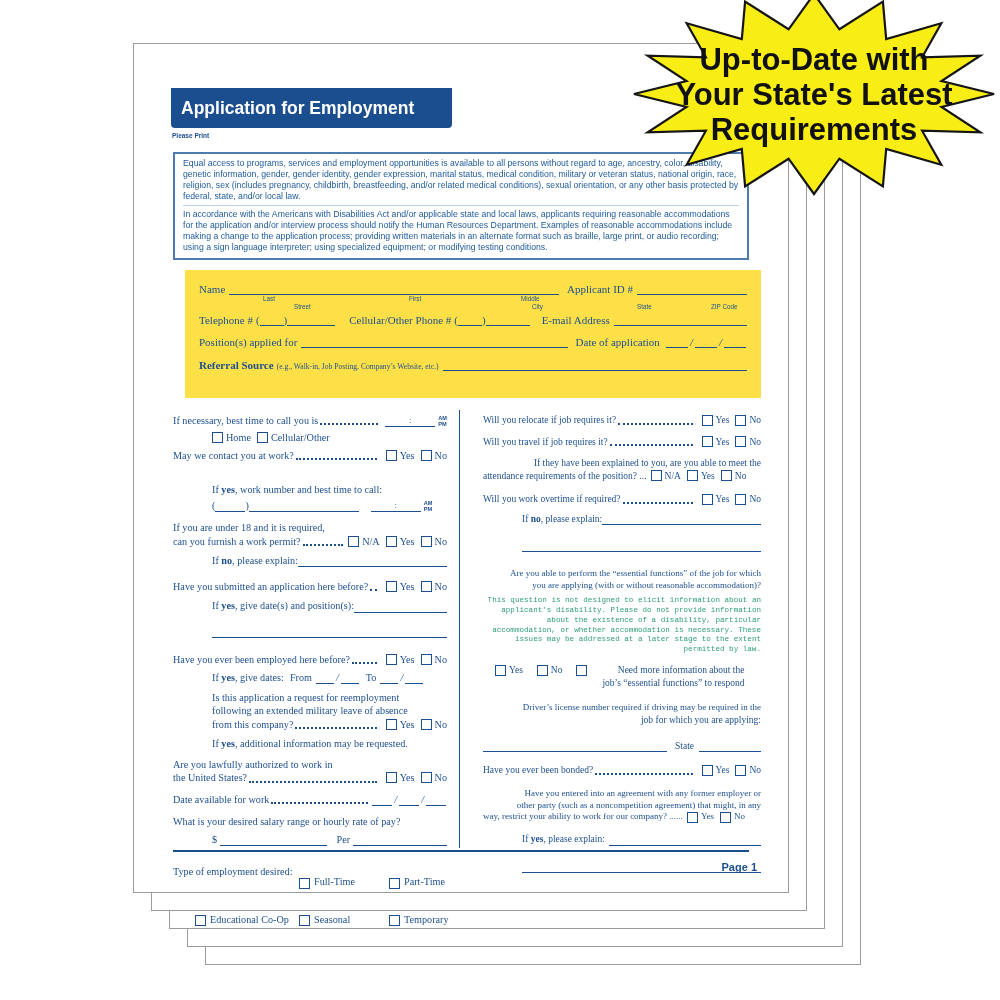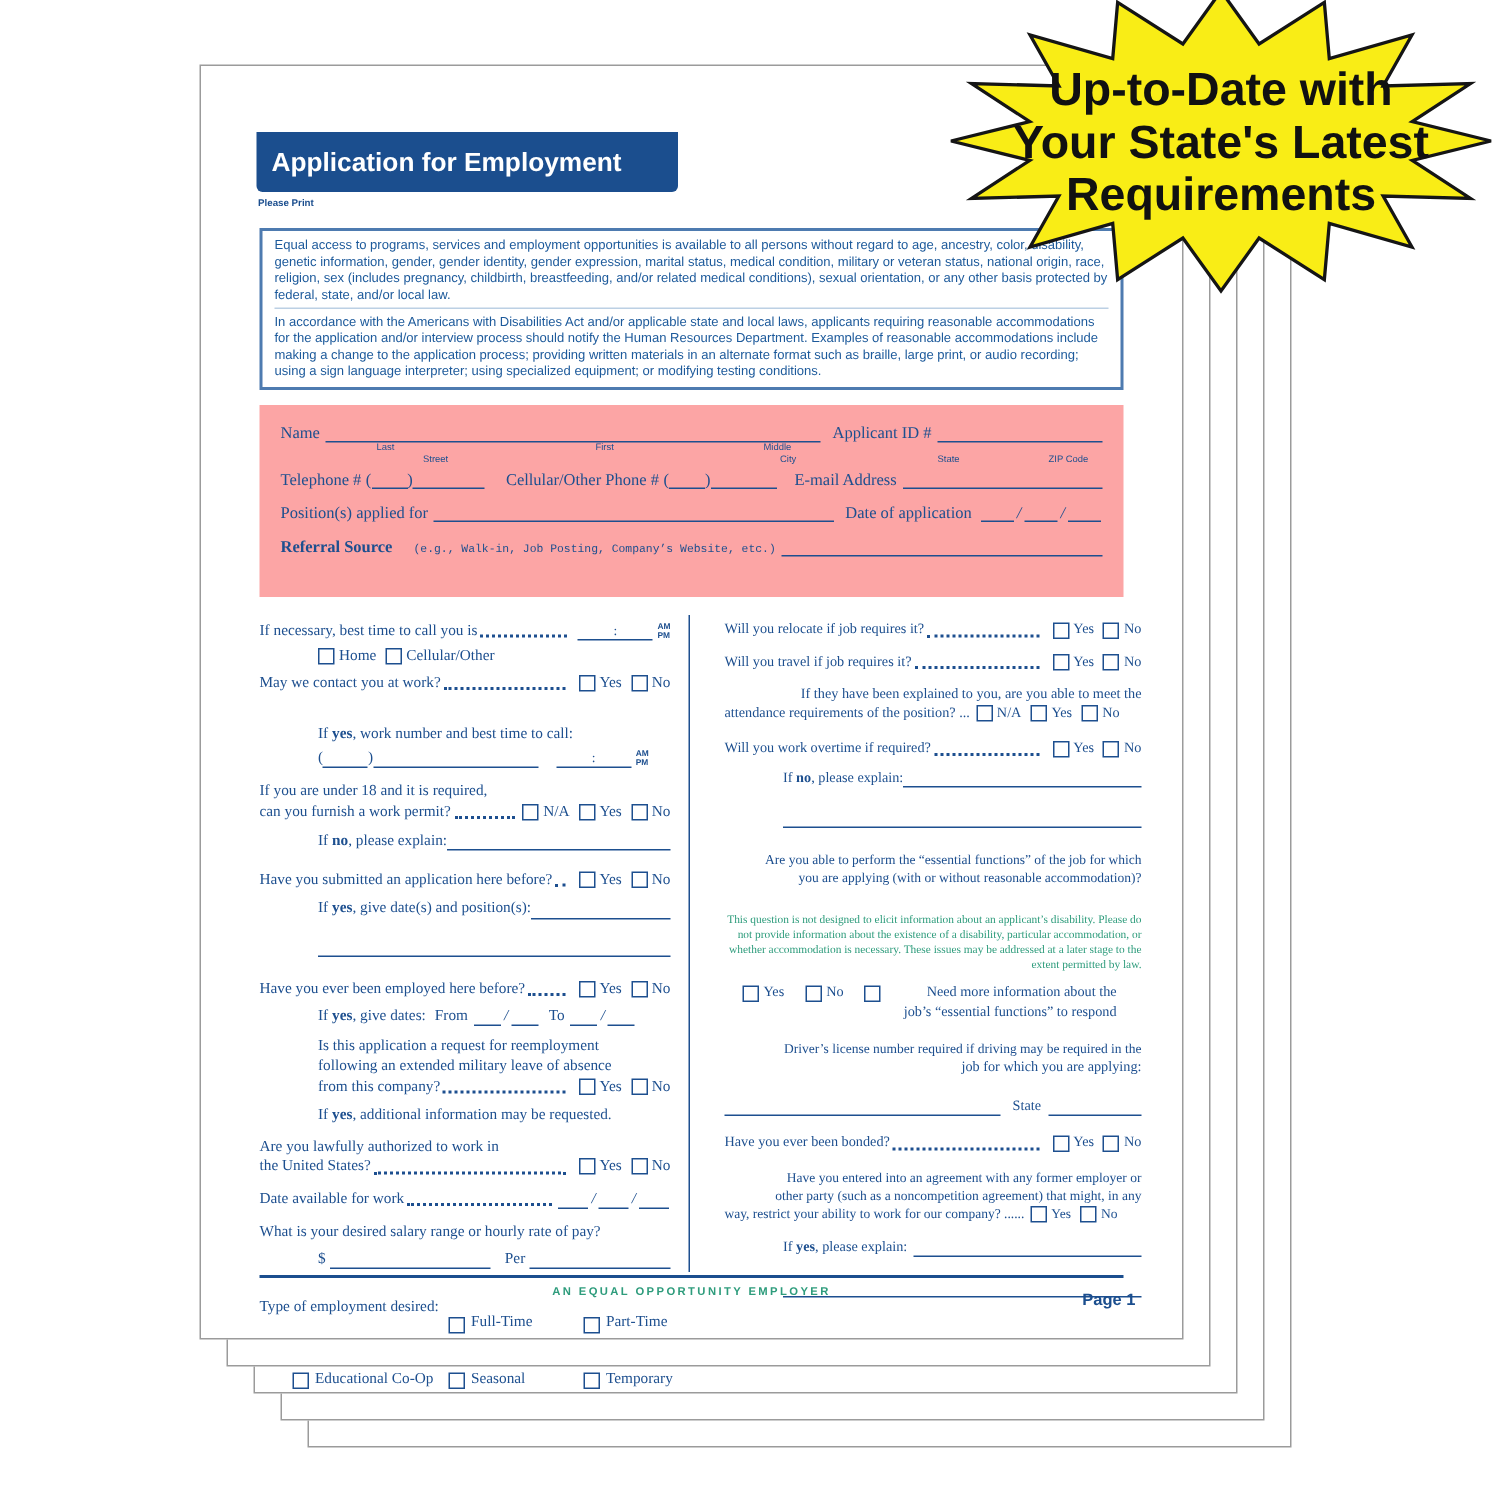--- a/index.html
+++ b/index.html
@@ -11,49 +11,49 @@
   #s2{left:151px;top:61px;z-index:4}
   #s1{left:133px;top:43px;z-index:5}
   
   .hdr-light{position:absolute;left:37px;top:29px;width:281px;height:15px;background:#7f9cc5;border-radius:5px 5px 0 0;color:#fff;font-weight:bold;font-size:9px;line-height:15px;padding-left:9px;box-sizing:border-box;}
   .hdr-dark{position:absolute;left:37px;top:44px;width:281px;height:40px;background:#1b4e8e;border-radius:0 0 4px 4px;color:#fff;font-weight:bold;font-size:17.5px;line-height:40px;padding-left:10px;box-sizing:border-box;}
   .please{position:absolute;left:38px;top:88px;font-size:6.5px;font-weight:bold;color:#1b4e8e;}
   
   .notice{position:absolute;left:39px;top:108px;width:576px;box-sizing:border-box;border:2px solid #4e7bb0;padding:4px 8px 5px;font-size:8.7px;line-height:1.26;color:#1d5a9b;}
   .notice .p2{border-top:1px solid #bcd0e4;margin-top:3px;padding-top:3px;}
   
-  .appbox{position:absolute;left:39px;top:226px;width:576px;height:128px;background:#fca5a5;box-sizing:border-box;padding:13px 14px 8px;font-family:"Liberation Serif",serif;font-size:11px;color:#1d4f8f;}
+  .appbox{position:absolute;left:51px;top:226px;width:576px;height:128px;background:#fde047;box-sizing:border-box;padding:13px 14px 8px;font-family:"Liberation Serif",serif;font-size:11px;color:#1d4f8f;}
   .frow{display:flex;align-items:flex-end;}
   .blank{display:inline-block;border-bottom:1px solid #1d4f8f;height:11px;box-sizing:border-box;}
   .fillb{flex:1 1 auto;margin-left:4px;}
   .subrow{position:relative;height:8px;font-family:"Liberation Sans",sans-serif;font-size:6.3px;color:#1d4f8f;}
   .subrow span{position:absolute;top:0;}
   .lblgap{margin-left:8px;white-space:nowrap;}
-  .hint{font-family:Liberation Mono, monospace;font-size:7.6px;margin-left:14px;white-space:nowrap;}
+  .hint{font-family:Liberation Serif, serif;font-size:7.6px;margin-left:3px;white-space:nowrap;}
   
   .cols{position:absolute;left:39px;top:362px;width:576px;height:444px;color:#1d4f8f;font-family:"Liberation Serif",serif;}
   .vdiv{position:absolute;left:286px;top:4px;height:438px;border-left:1.5px solid #1d4f8f;}
   .lcol{position:absolute;left:0;top:0;width:274px;font-size:10.2px;line-height:1.3;}
   .rcol{position:absolute;left:310px;top:0;width:278px;font-size:9.5px;line-height:1.32;text-align:right;}
   .qrow{display:flex;align-items:flex-end;}
   .leader{flex:1 1 auto;border-bottom:2px dotted #1d4f8f;margin:0 3px 2px 2px;min-width:6px;}
   .opts{display:flex;align-items:center;white-space:nowrap;}
   .cb{width:9px;height:9px;border:1.2px solid #1d4f8f;display:inline-block;background:#fff;margin:0 3px 0 6px;flex:0 0 auto;}
   .ol{white-space:nowrap;}
   .ind{margin-left:22px;padding-left:17px;}
   .ind2{margin-left:22px;}
   .erow{display:flex;align-items:flex-end;}
   .time{display:inline-flex;align-items:flex-end;margin-left:4px;}
   .tline{display:inline-block;width:50px;text-align:center;border-bottom:1px solid #1d4f8f;height:11px;font-size:9px;}
   .ampm{font-family:"Liberation Sans",sans-serif;font-size:5.6px;font-weight:bold;line-height:1.1;margin-left:3px;text-align:left;}
   .ampm span{display:block;}
   .df{display:inline-flex;align-items:flex-end;}
   .db{width:18px;border-bottom:1px solid #1d4f8f;height:10px;margin:0 1px;display:inline-block;}
   .sl{font-style:italic;padding:0 1px;}
-  .note{font-family:Liberation Serif, serif;font-size:7.6px;line-height:1.3;color:#2e9c7c;margin-top:16px;}
+  .note{font-family:Liberation Mono, monospace;font-size:7.6px;line-height:1.3;color:#2e9c7c;margin-top:4px;}
   .tight{font-size:9px;}
   .tgrid{display:grid;grid-template-columns:126px 90px auto;row-gap:4px;align-items:center;}
   .tcell{display:flex;align-items:flex-end;margin-top:20px;}
   .tcell .cb{margin-left:0;margin-right:4px;}
   
   .footline{position:absolute;left:39px;top:806px;width:576px;border-top:2.5px solid #1b4e8e;}
   .eoe{position:absolute;left:39px;top:812px;width:576px;text-align:center;color:#2e9c7c;font-size:7.5px;font-weight:bold;letter-spacing:1.6px;}
   .pagenum{position:absolute;right:31px;top:817px;color:#1b4e8e;font-weight:bold;font-size:11px;}
   
   .badge{position:absolute;left:628px;top:-12px;width:372px;height:212px;z-index:10;}
@@ -400,21 +400,20 @@
         <span><span>If </span><b>yes</b><span>, please explain:</span></span>
         <span class="blank" style="flex:1;margin-left:4px"></span>
       </div>
       <div class="erow ind" style="margin-top:16px">
         <span class="blank" style="flex:1"></span>
       </div>
     </div>
   </div>
 
   <div class="footline"></div>
-  <div class="eoe">AN EQUAL OPPORTUNITY EMPLOYER</div>
   <div class="pagenum">Page 1</div>
 </div>
 
 <svg class="badge" viewBox="-186 -106 372 212">
   <polygon points="180,0 127.5,12.9 166.3,38.3 108.1,36.7 127.3,70.7 72.2,54.9 68.9,92.4 25.4,64.7 0,100 -25.4,64.7 -68.9,92.4 -72.2,54.9 -127.3,70.7 -108.1,36.7 -166.3,38.3 -127.5,12.9 -180,0 -127.5,-12.9 -166.3,-38.3 -108.1,-36.7 -127.3,-70.7 -72.2,-54.9 -68.9,-92.4 -25.4,-64.7 0,-100 25.4,-64.7 68.9,-92.4 72.2,-54.9 127.3,-70.7 108.1,-36.7 166.3,-38.3 127.5,-12.9" fill="#f9ed16" stroke="#151515" stroke-width="2.2"></polygon>
   <text x="0" y="-24">Up-to-Date with</text>
   <text x="0" y="11">Your State's Latest</text>
   <text x="0" y="46">Requirements</text>
 </svg>
 

